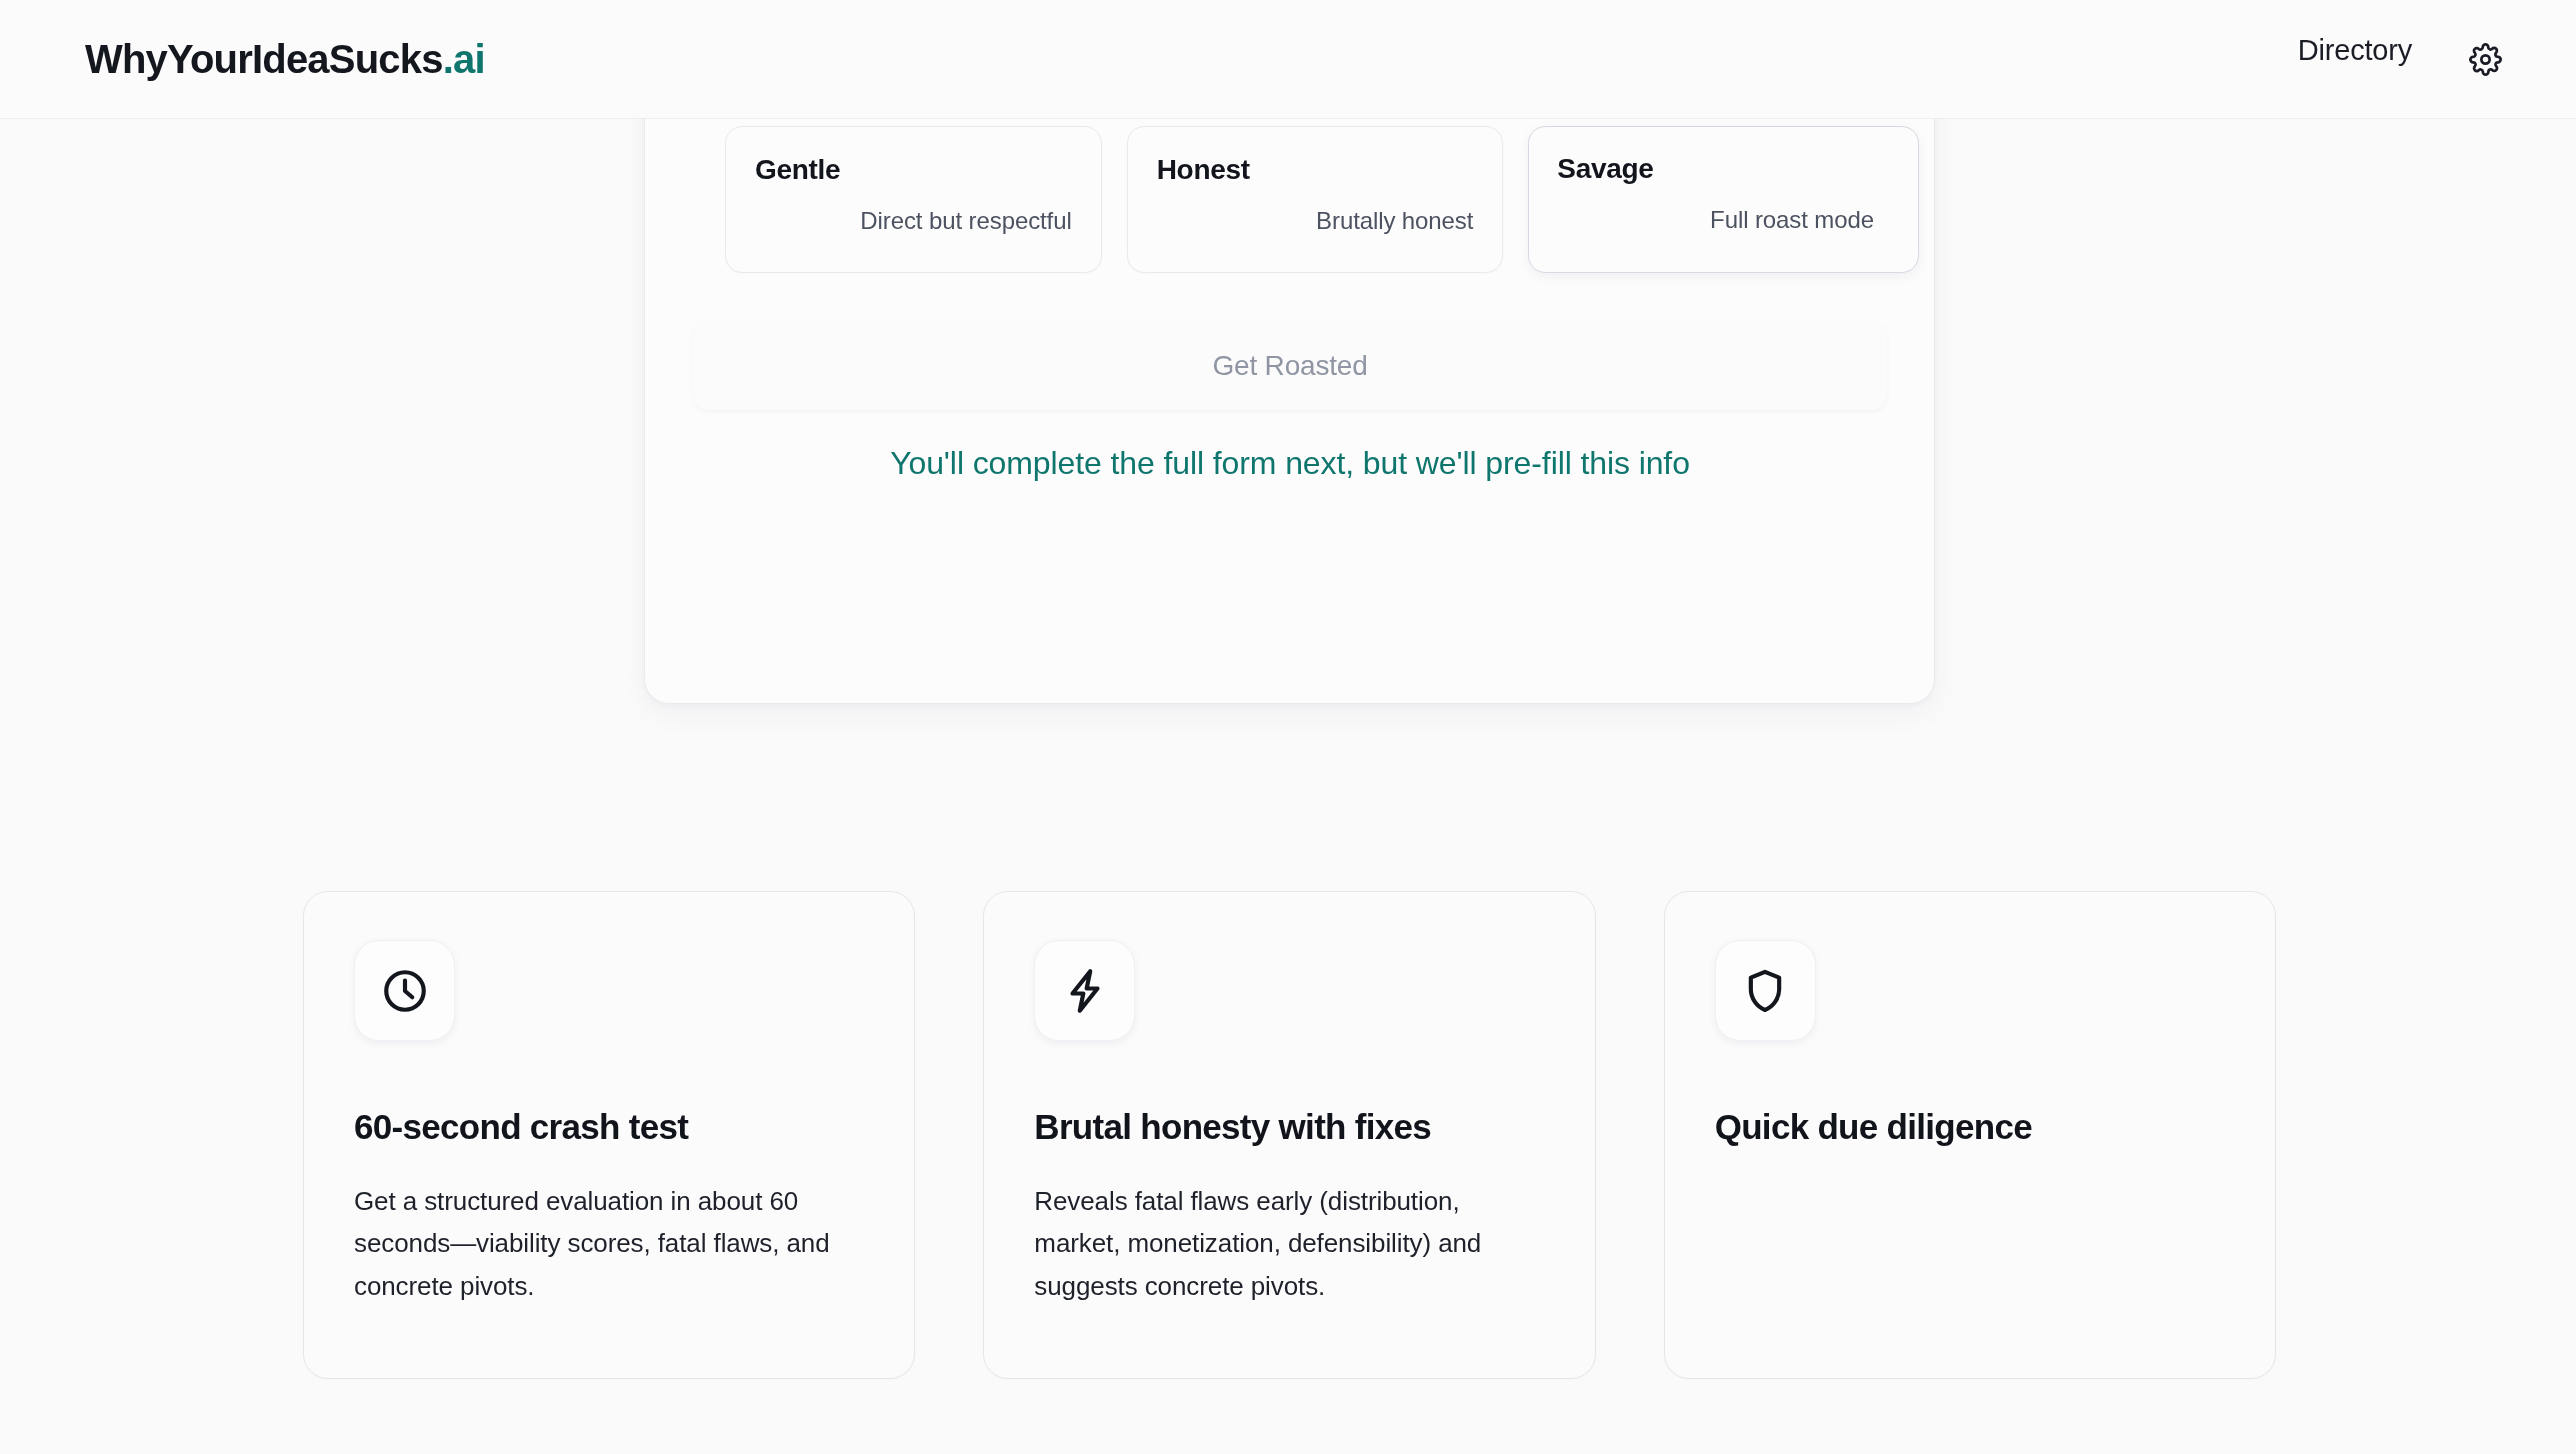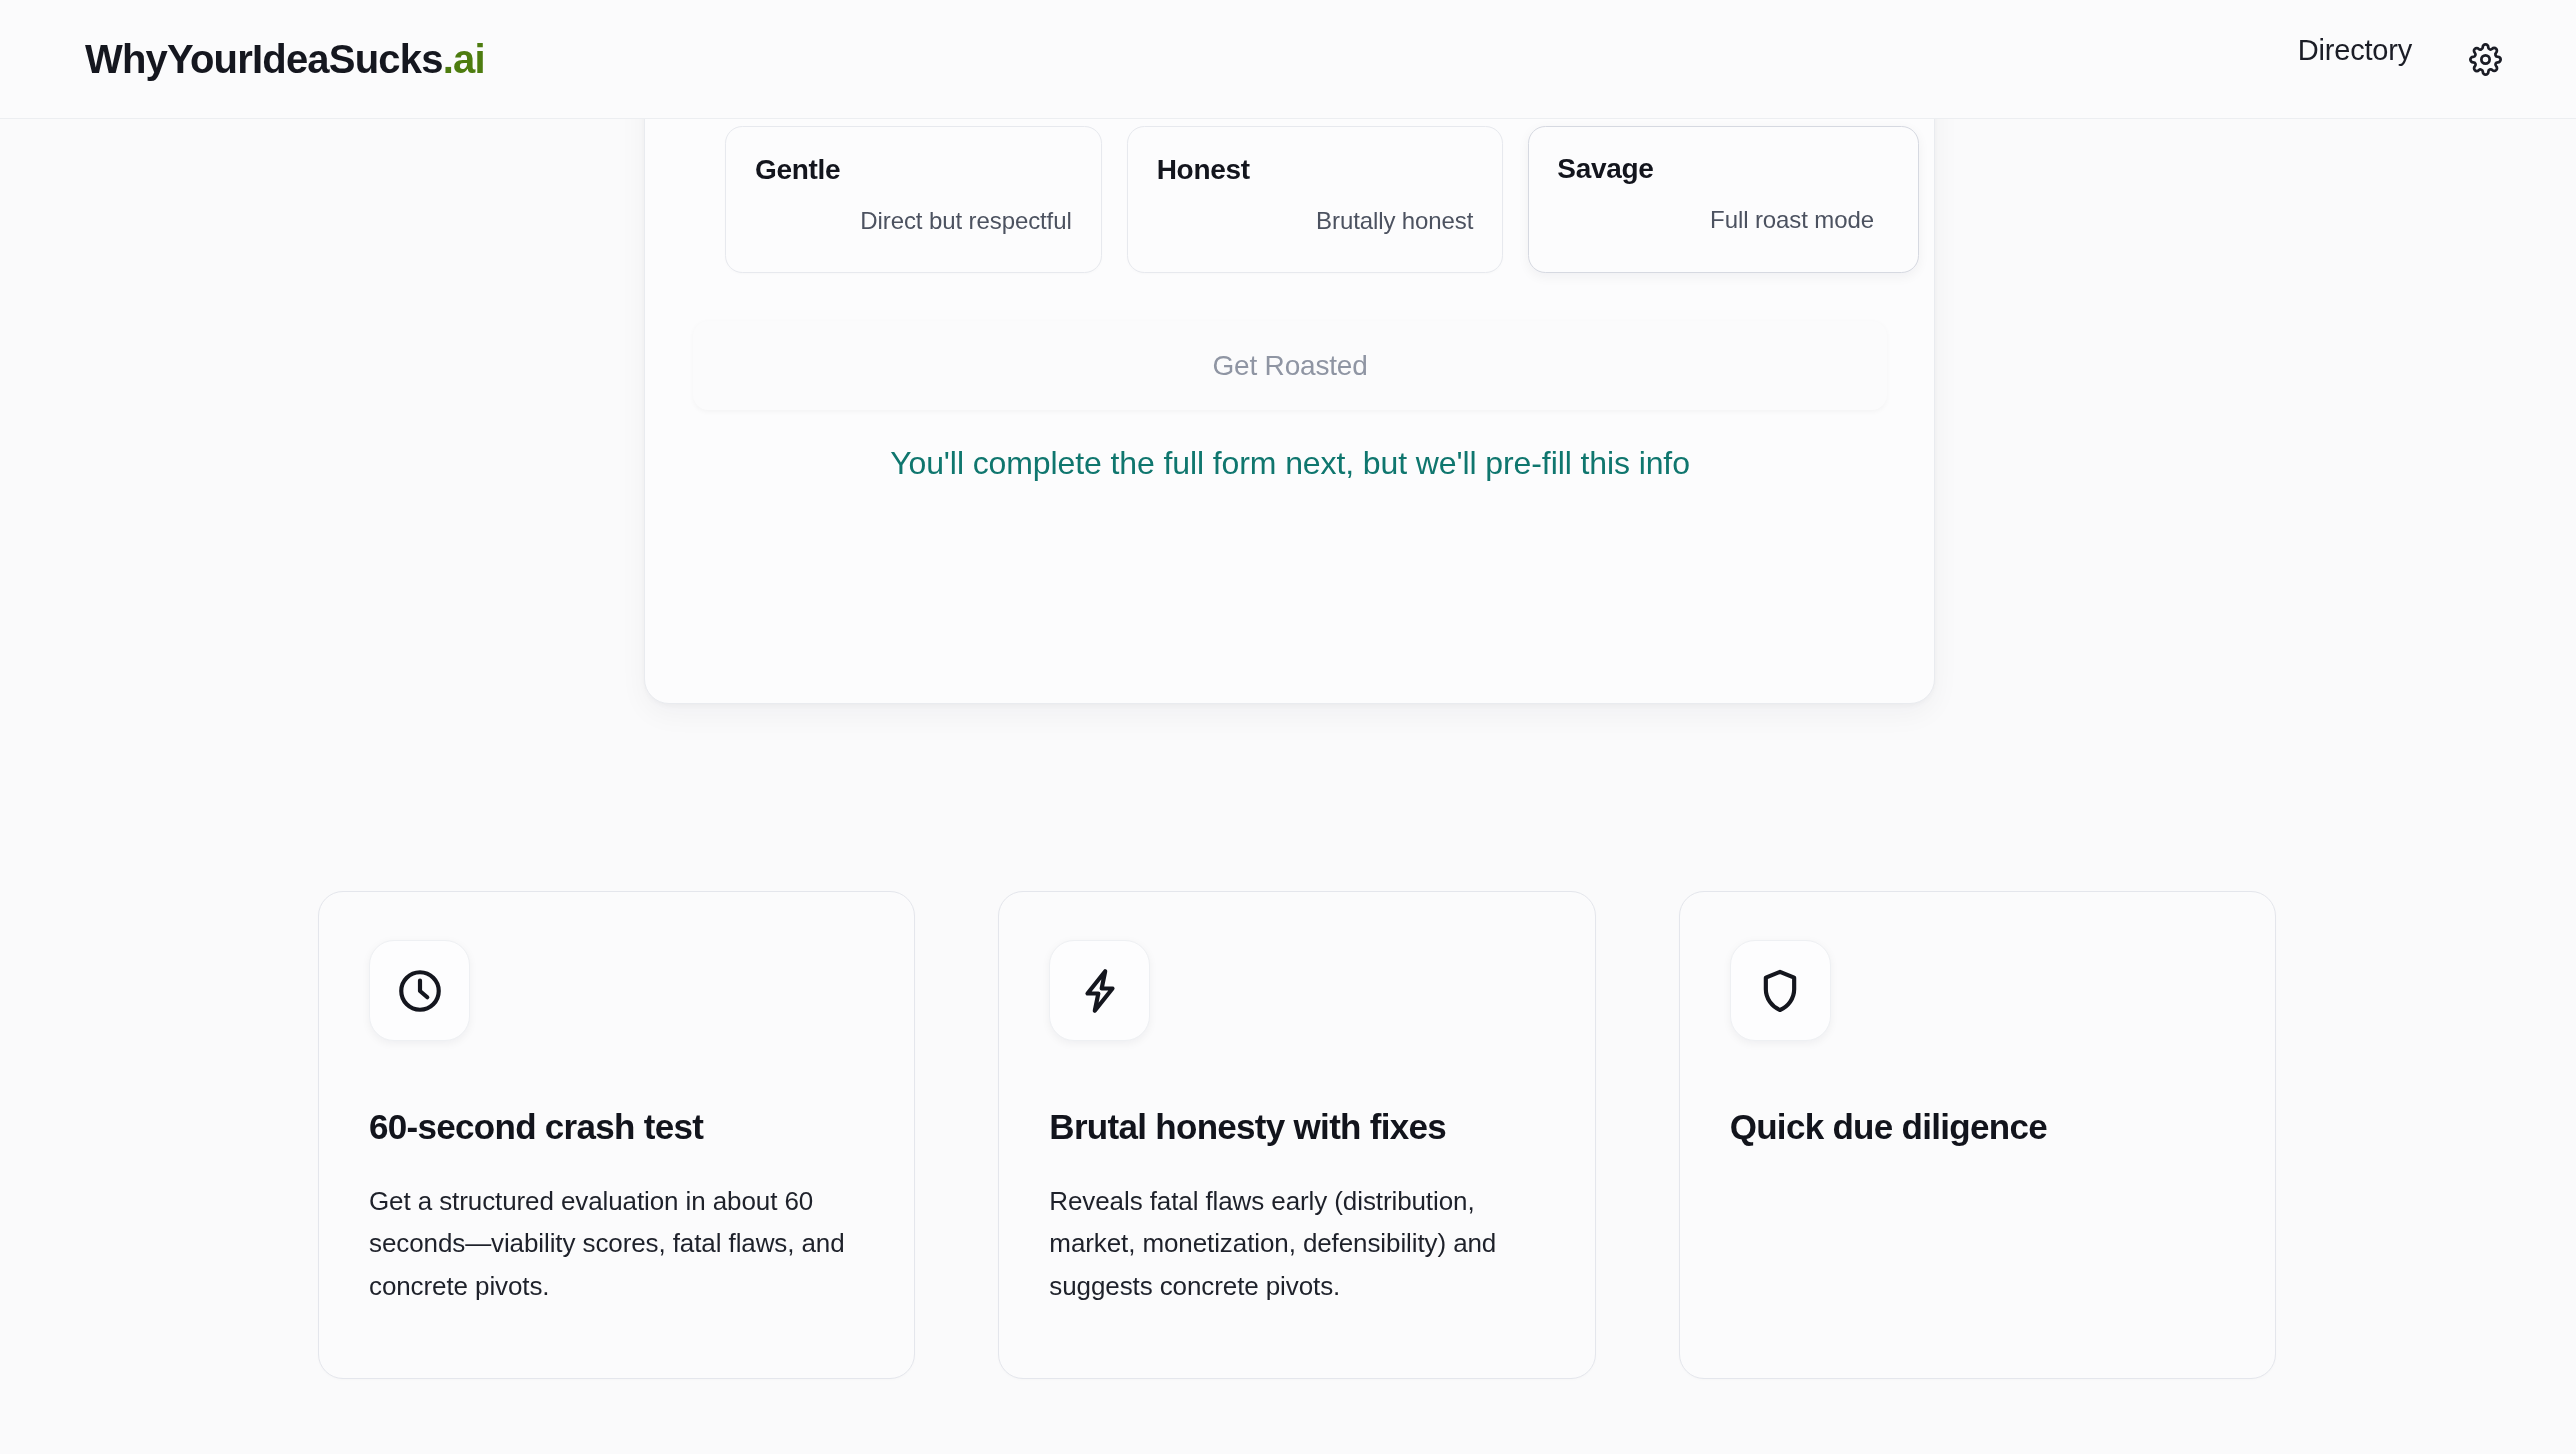--- a/index.html
+++ b/index.html
@@ -33,21 +33,21 @@
     z-index: 50;
   }
 
   .logo {
     font-size: 40px;
     font-weight: 700;
     letter-spacing: -0.8px;
     color: #15171f;
     white-space: nowrap;
   }
-  .logo .tld { color: #4d7c0f; font-weight: 700; }
+  .logo .tld { color: #0f766e; font-weight: 700; }
 
   .header-right {
     display: flex;
     align-items: flex-start;
     gap: 48px;
   }
 
   .nav-link {
     font-size: 29px;
     font-weight: 400;
@@ -211,21 +211,20 @@
     gap: 68px;
   }
   .feature-card {
     flex: 1;
     height: 488px;
     background: #FBFBFC;
     border: 1px solid #e4e6ec;
     border-radius: 25px;
     padding: 48px 50px;
     box-shadow: 0 1px 2.9px rgba(20,24,40,0.02);
-    margin-left: 15px;
   }
   .icon-tile {
     width: 101px;
     height: 101px;
     border-radius: 25px;
     background: #FDFDFE;
     border: 1px solid #eef0f3;
     box-shadow: 0 2.9px 8.7px rgba(20,24,40,0.05);
     display: flex;
     align-items: center;

